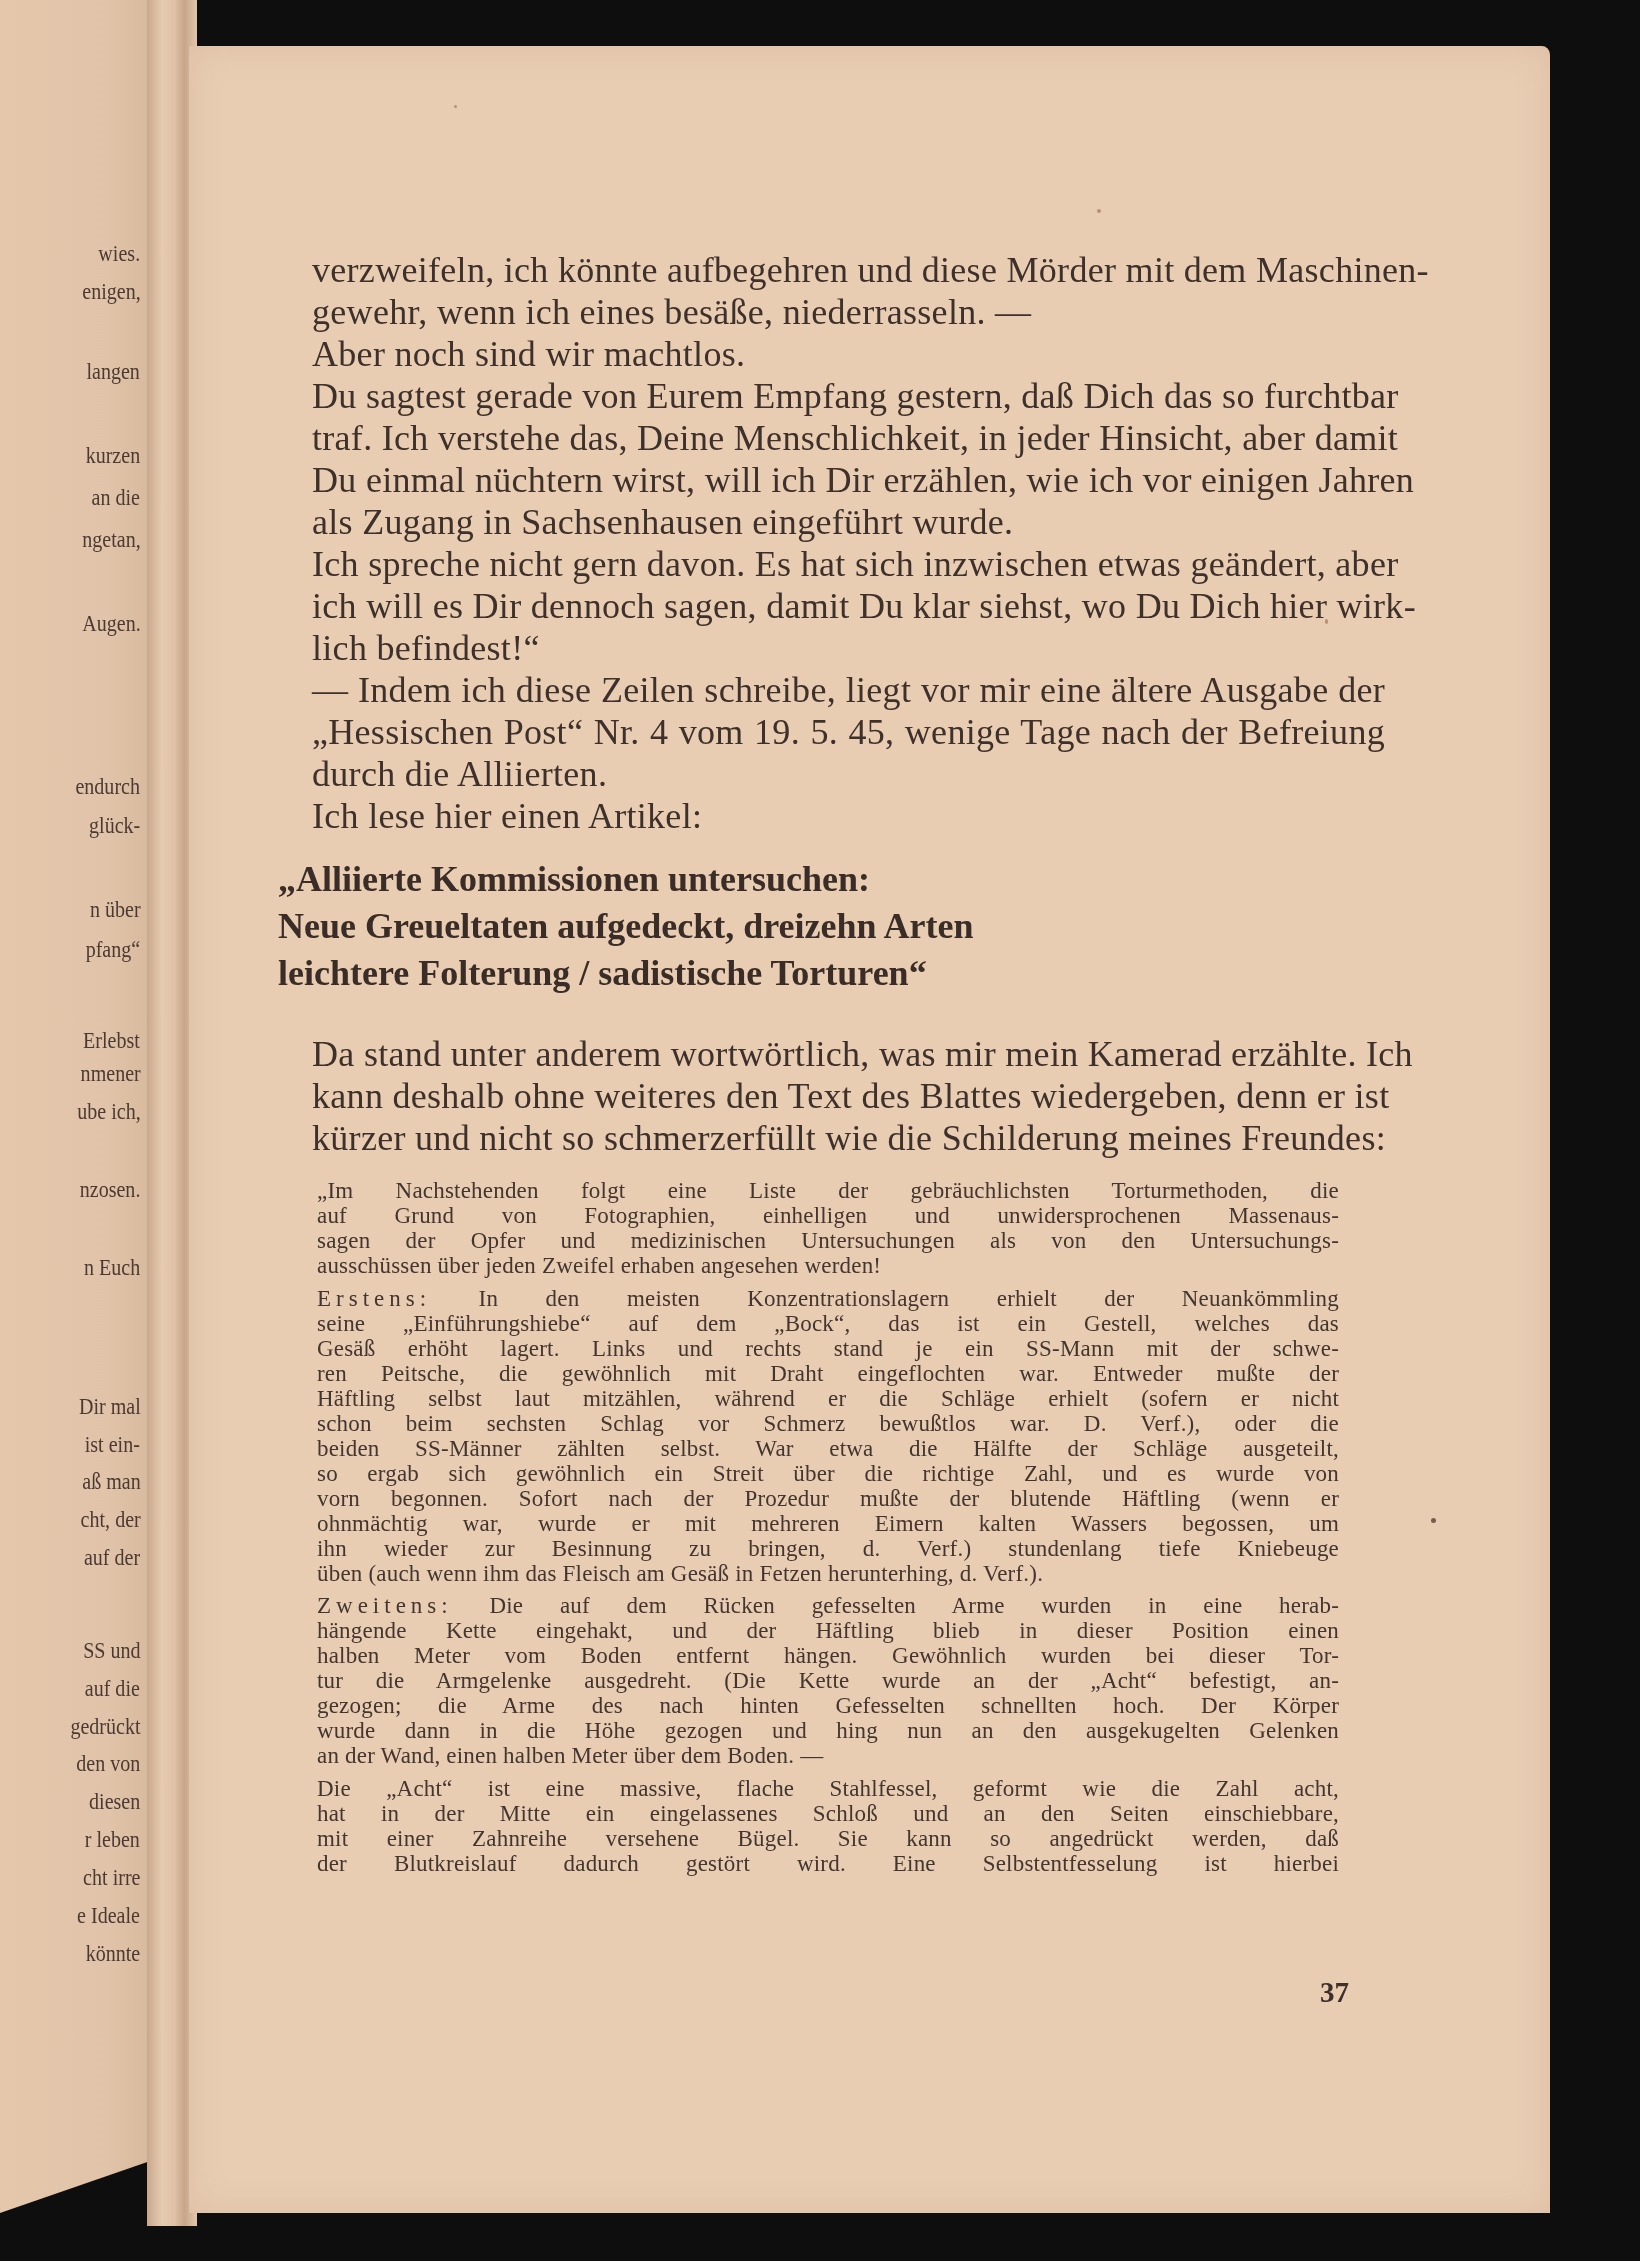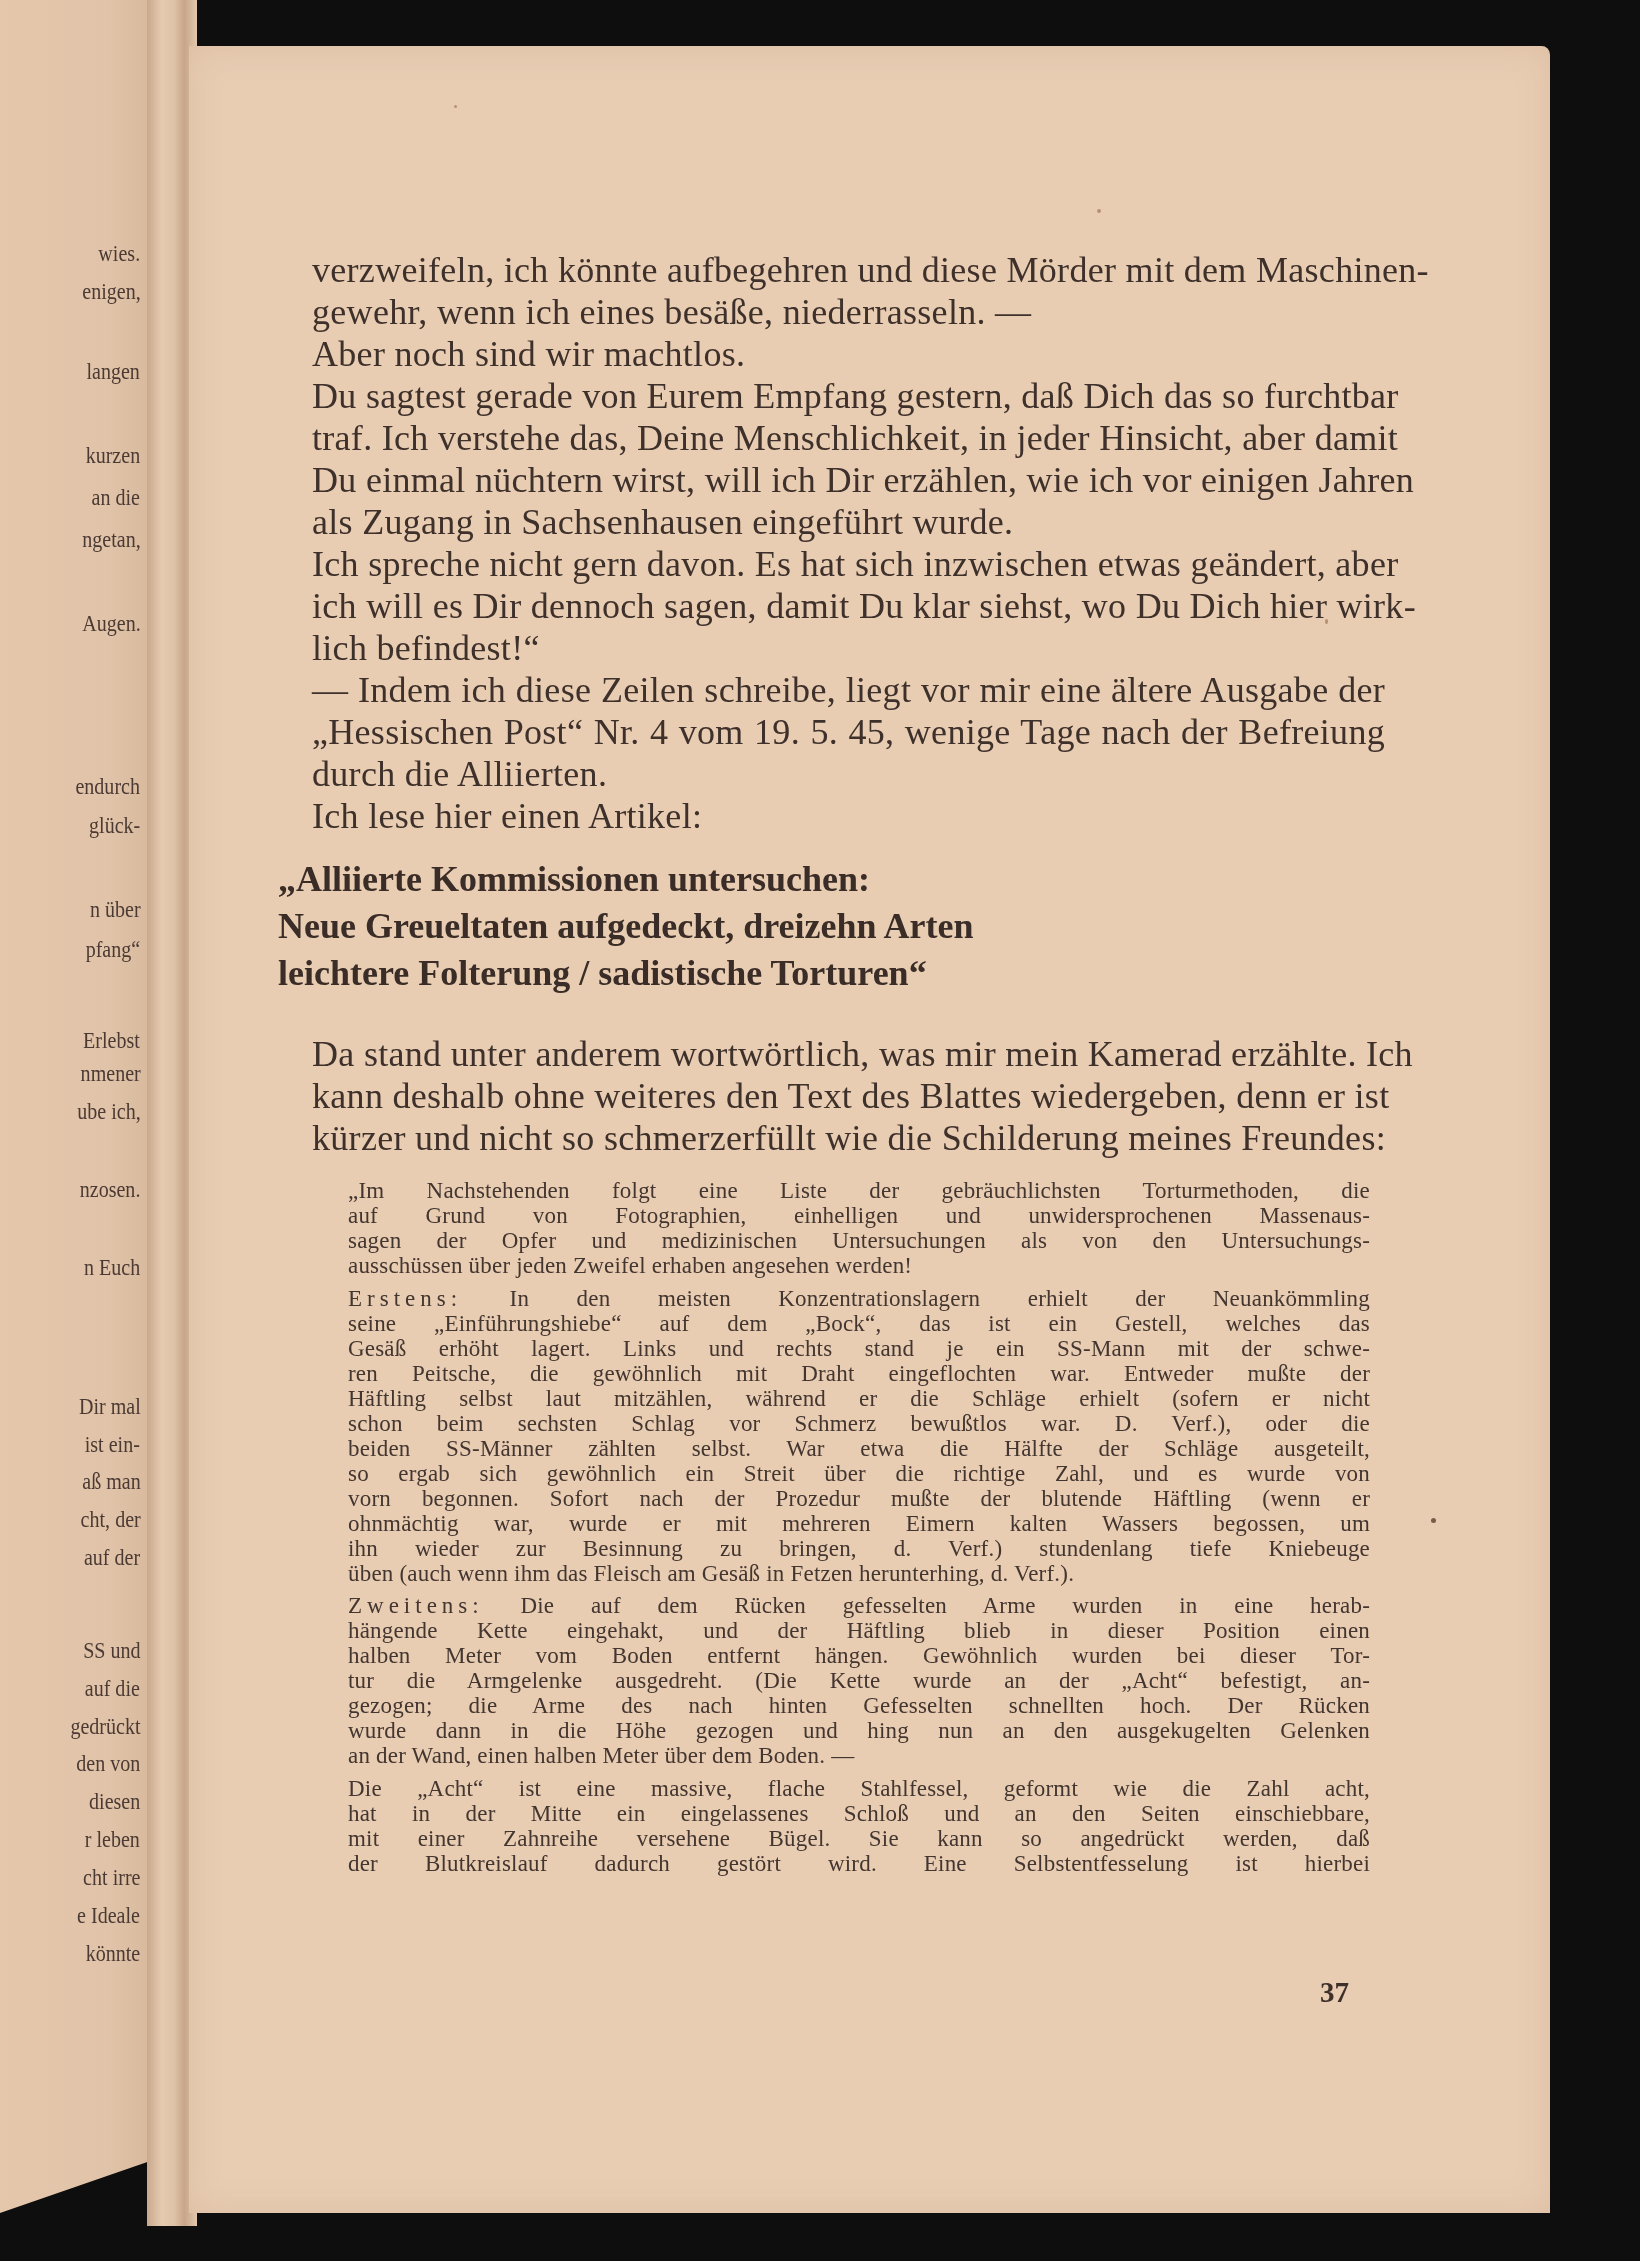--- a/index.html
+++ b/index.html
@@ -43,21 +43,21 @@
     text-align-last: justify;
   }
   .body-text .ln.last { text-align-last: left; }
   .headline {
     position: absolute; left: 278px; width: 1073px; top: 856px;
     font-size: 36px; line-height: 47px; font-weight: bold;
     color: #3a2c26;
   }
   .headline .ln { display: block; white-space: nowrap; }
   .quote-block {
-    position: absolute; left: 348px; width: 1022px; top: 1178px;
+    position: absolute; left: 317px; width: 1022px; top: 1178px;
     font-family: "Liberation Serif", serif; font-size: 23px; line-height: 25px;
     color: #43352f; letter-spacing: 0.2px;
   }
   .quote-block .ln {
     display: block; white-space: nowrap; text-align: justify; text-align-last: justify;
   }
   .quote-block .ln.last { text-align-last: left; }
   .quote-block .para { margin-bottom: 7.6px; }
   .spaced { letter-spacing: 5px; }
   .page-number {
@@ -167,21 +167,21 @@
     <span class="ln">vorn begonnen. Sofort nach der Prozedur mußte der blutende Häftling (wenn er</span>
     <span class="ln">ohnmächtig war, wurde er mit mehreren Eimern kalten Wassers begossen, um</span>
     <span class="ln">ihn wieder zur Besinnung zu bringen, d. Verf.) stundenlang tiefe Kniebeuge</span>
     <span class="ln last">üben (auch wenn ihm das Fleisch am Gesäß in Fetzen herunterhing, d. Verf.).</span>
   </div>
   <div class="para">
     <span class="ln"><span class="spaced">Zweitens:</span><span> Die auf dem Rücken gefesselten Arme wurden in eine herab-</span></span>
     <span class="ln">hängende Kette eingehakt, und der Häftling blieb in dieser Position einen</span>
     <span class="ln">halben Meter vom Boden entfernt hängen. Gewöhnlich wurden bei dieser Tor-</span>
     <span class="ln">tur die Armgelenke ausgedreht. (Die Kette wurde an der „Acht“ befestigt, an-</span>
-    <span class="ln">gezogen; die Arme des nach hinten Gefesselten schnellten hoch. Der Rücken</span>
+    <span class="ln">gezogen; die Arme des nach hinten Gefesselten schnellten hoch. Der Körper</span>
     <span class="ln">wurde dann in die Höhe gezogen und hing nun an den ausgekugelten Gelenken</span>
     <span class="ln last">an der Wand, einen halben Meter über dem Boden. —</span>
   </div>
   <div class="para">
     <span class="ln">Die „Acht“ ist eine massive, flache Stahlfessel, geformt wie die Zahl acht,</span>
     <span class="ln">hat in der Mitte ein eingelassenes Schloß und an den Seiten einschiebbare,</span>
     <span class="ln">mit einer Zahnreihe versehene Bügel. Sie kann so angedrückt werden, daß</span>
     <span class="ln">der Blutkreislauf dadurch gestört wird. Eine Selbstentfesselung ist hierbei</span>
   </div>
 </div>

